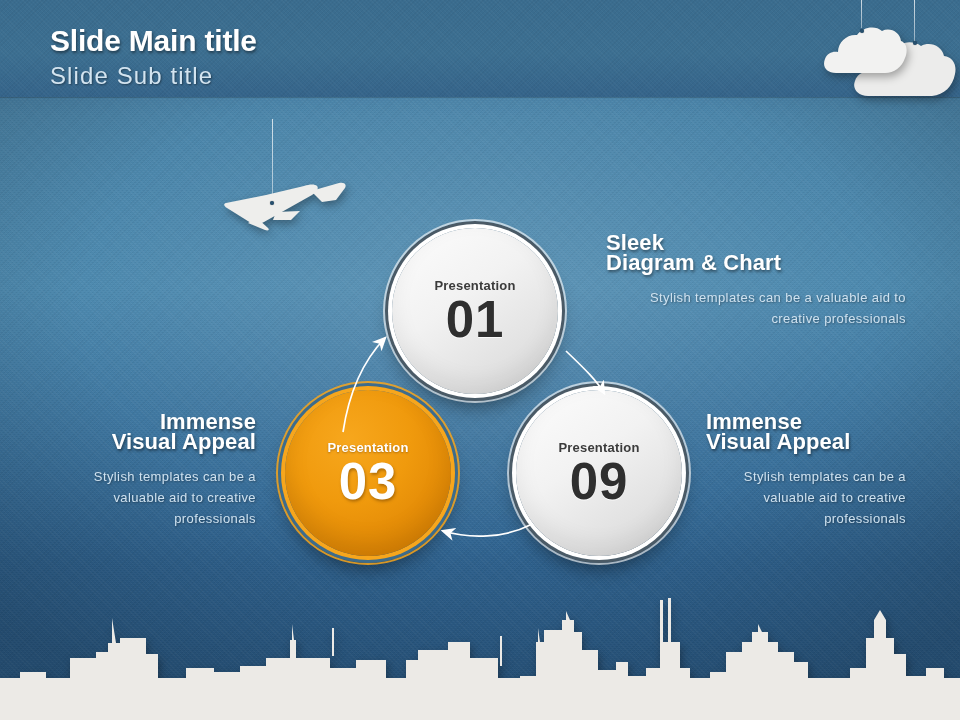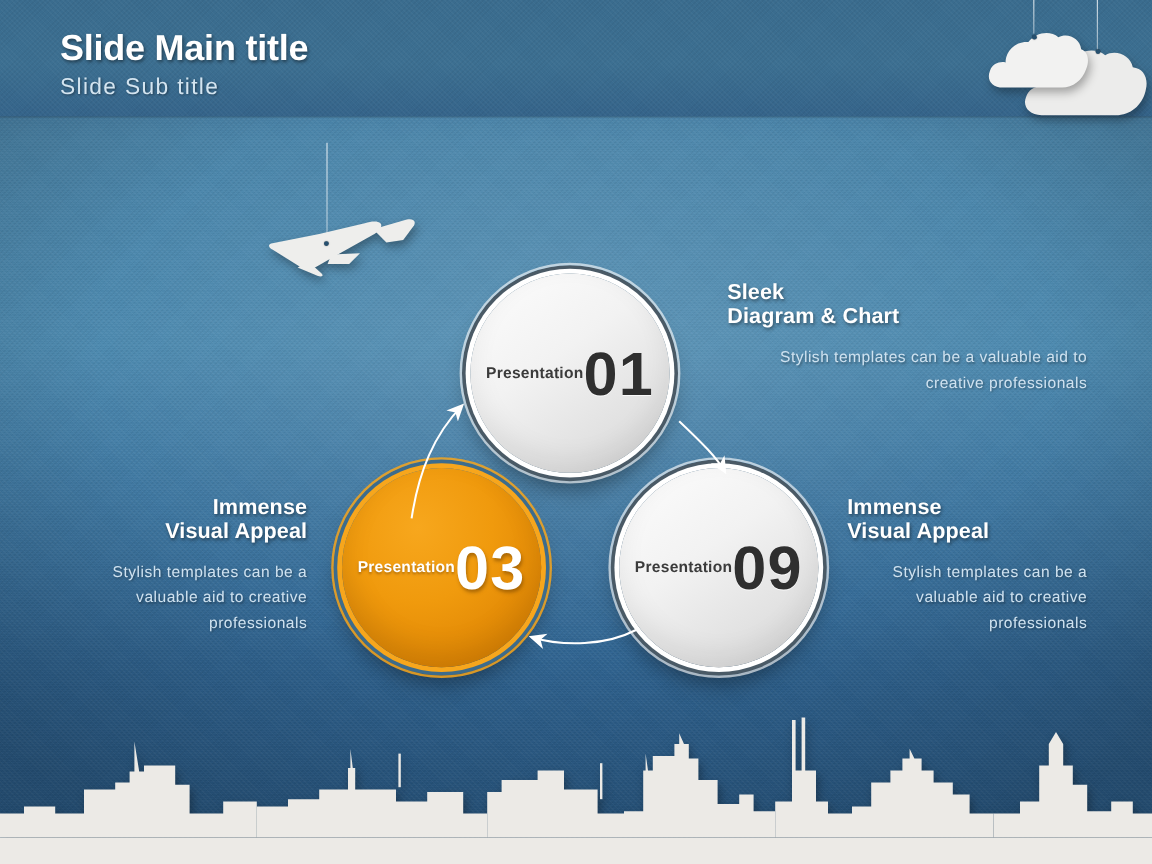--- a/index.html
+++ b/index.html
@@ -59,21 +59,21 @@
     font-size: 30px;
     font-weight: bold;
     letter-spacing: -0.2px;
     color: #ffffff;
     text-shadow: 1px 2px 3px rgba(0,0,0,.45);
     z-index: 4;
   }
   #sub-title {
     position: absolute;
     left: 50px; top: 62px;
-    font-size: 19px;
+    font-size: 24px;
     letter-spacing: 1.1px;
     color: #d3e4f0;
     text-shadow: 1px 1px 2px rgba(0,0,0,.40);
     z-index: 4;
   }
   #intro-text {
     position: absolute;
     left: 50px; top: 110px;
     font-size: 12.5px;
     letter-spacing: .65px;
@@ -110,21 +110,21 @@
   }
 
   #skyline { left: 0; bottom: 0; z-index: 3; }
 
   
   .node {
     position: absolute;
     border-radius: 50%;
     z-index: 5;
     display: flex;
-    flex-direction: row;
+    flex-direction: column;
     align-items: center;
     justify-content: center;
   }
   .node .ring {
     position: absolute;
     inset: -9px;
     border-radius: 50%;
     border: 2px solid rgba(255,255,255,.62);
   }
   .node-label {
@@ -166,21 +166,21 @@
   .node.accent .node-number { color: #ffffff; text-shadow: 1px 2px 3px rgba(120,70,0,.55); }
 
   #node-01 { left: 392px; top: 228px; width: 166px; height: 166px; }
   #node-02 { left: 516px; top: 390px; width: 166px; height: 166px; }
   #node-03 { left: 285px; top: 390px; width: 166px; height: 166px; }
 
   
   .block { position: absolute; z-index: 5; }
   .block h3 {
     margin: 0;
-    font-size: 18px;
+    font-size: 22px;
     font-weight: bold;
     line-height: 20px;
     letter-spacing: .1px;
     color: #ffffff;
     text-shadow: 1px 2px 3px rgba(0,0,0,.45);
   }
   .block p {
     margin: 14px 0 0 0;
     font-size: 13px;
     line-height: 21px;

